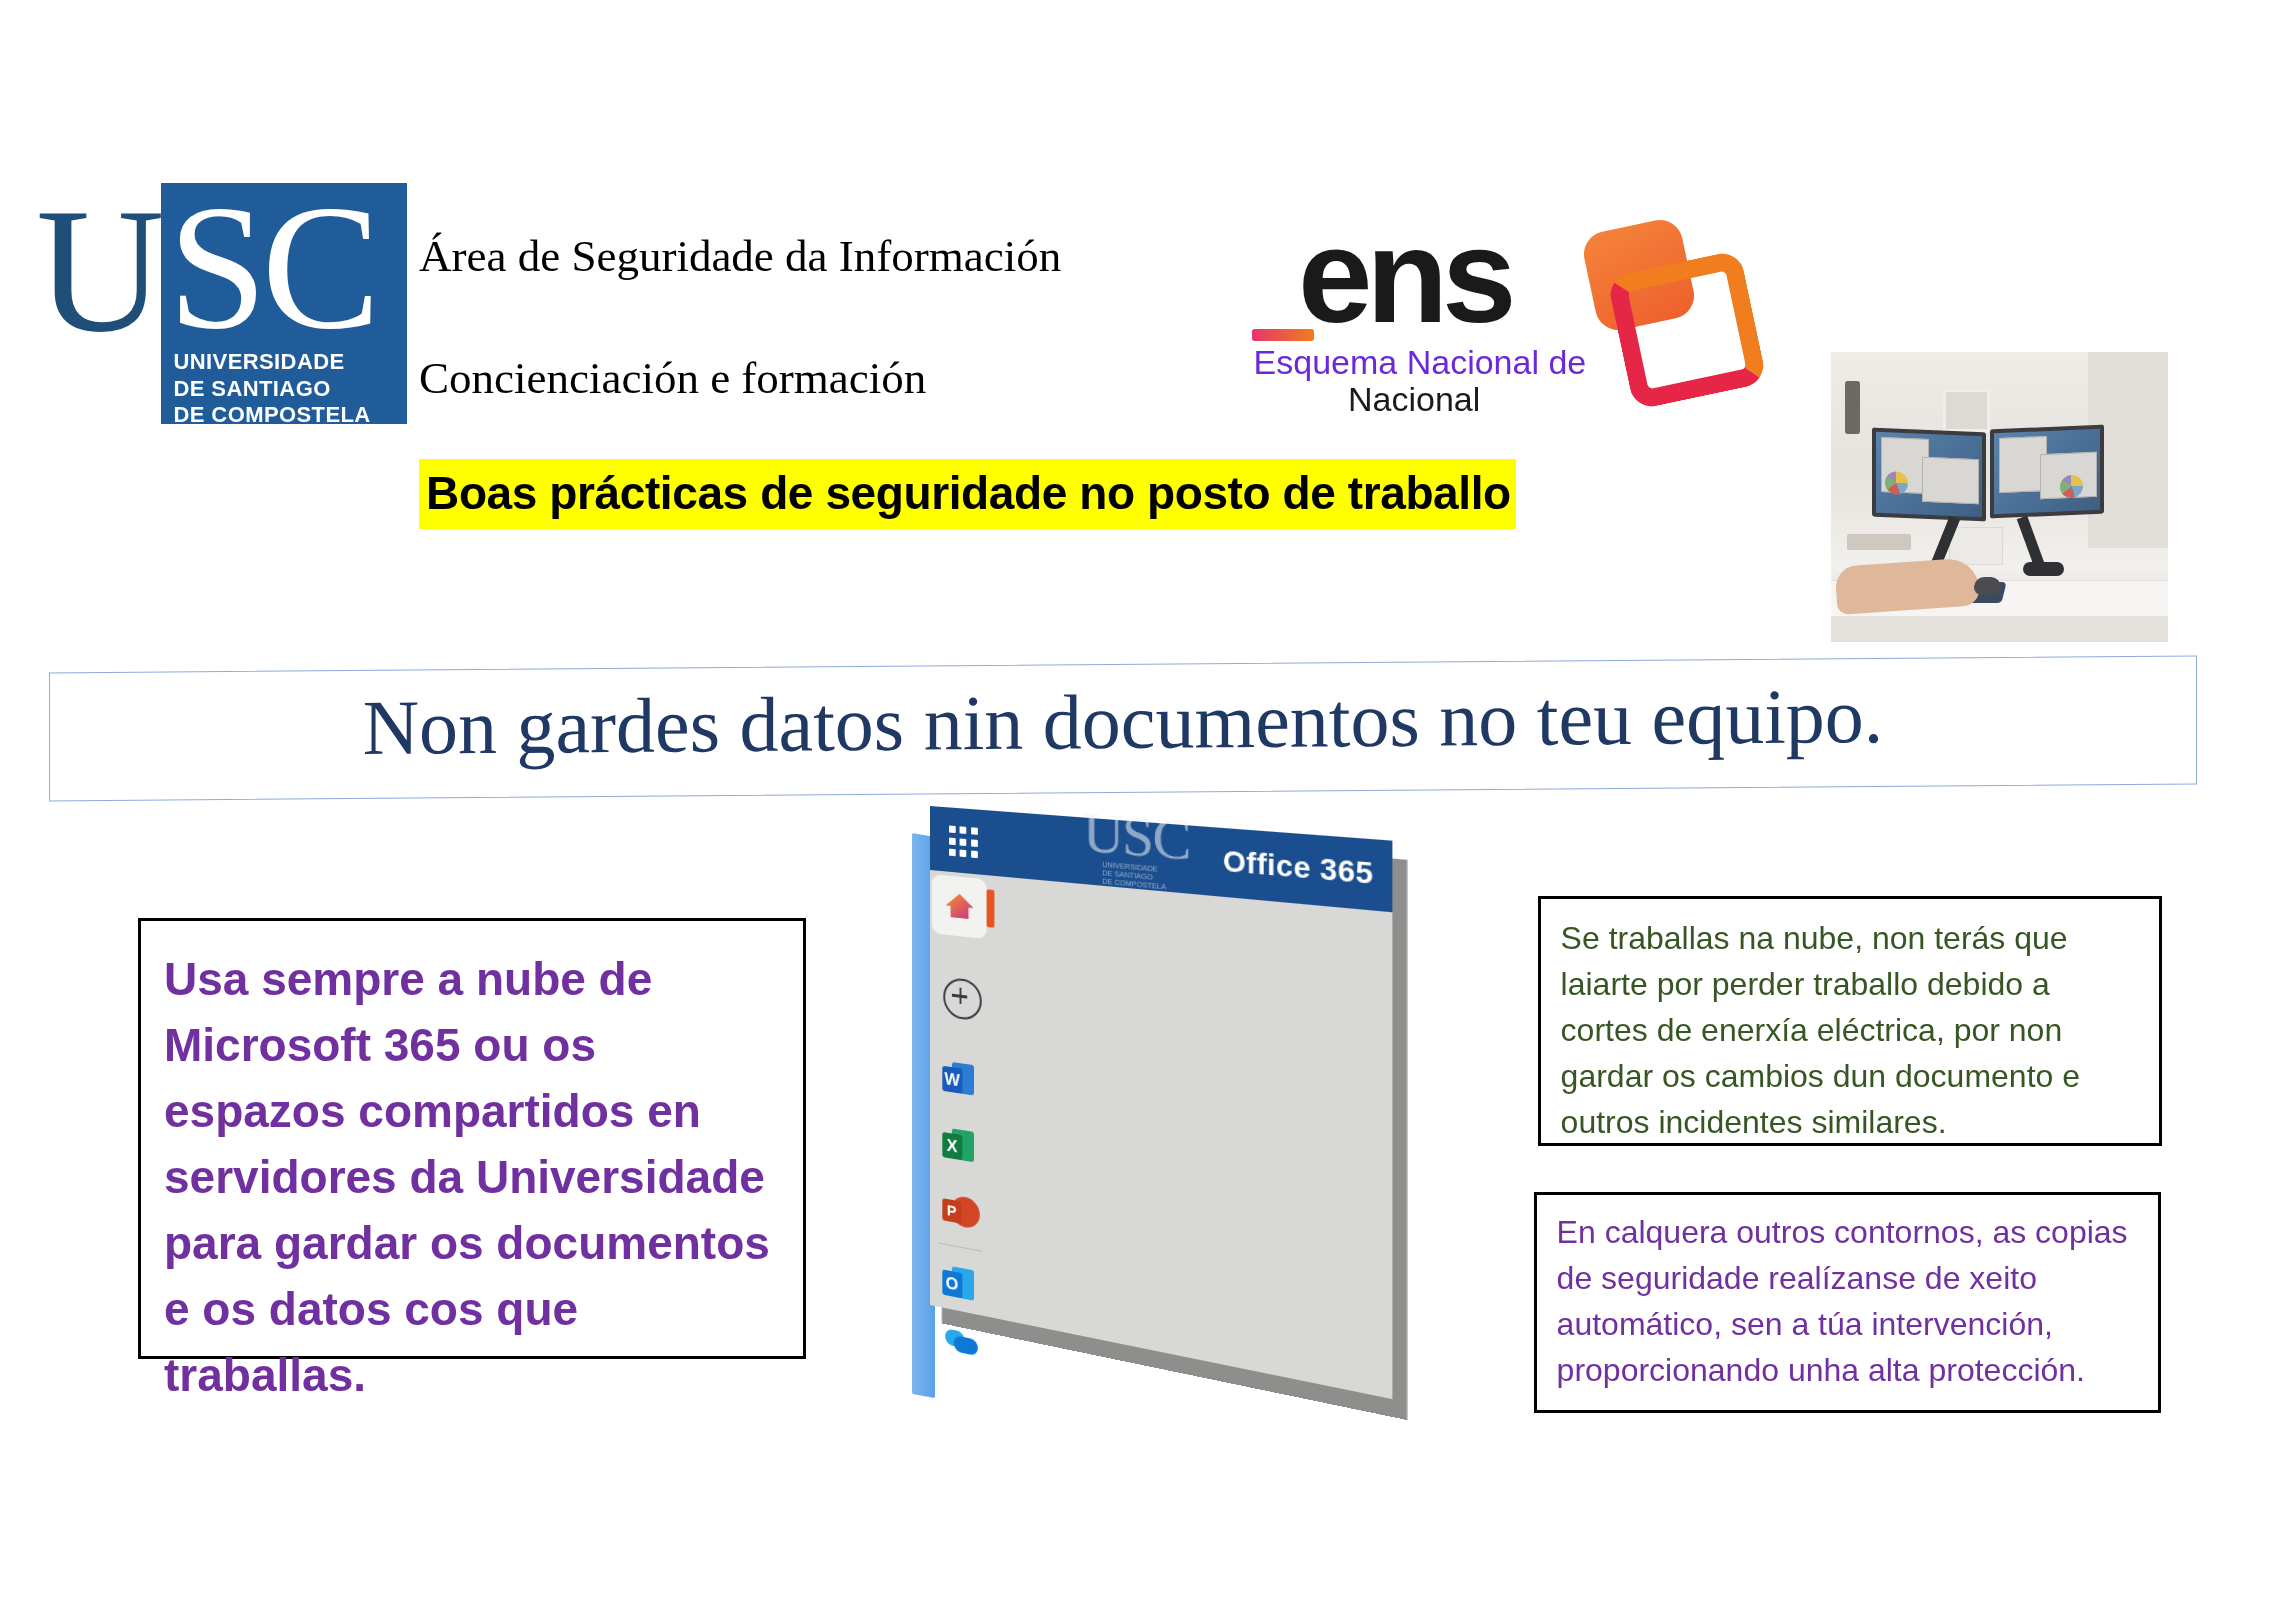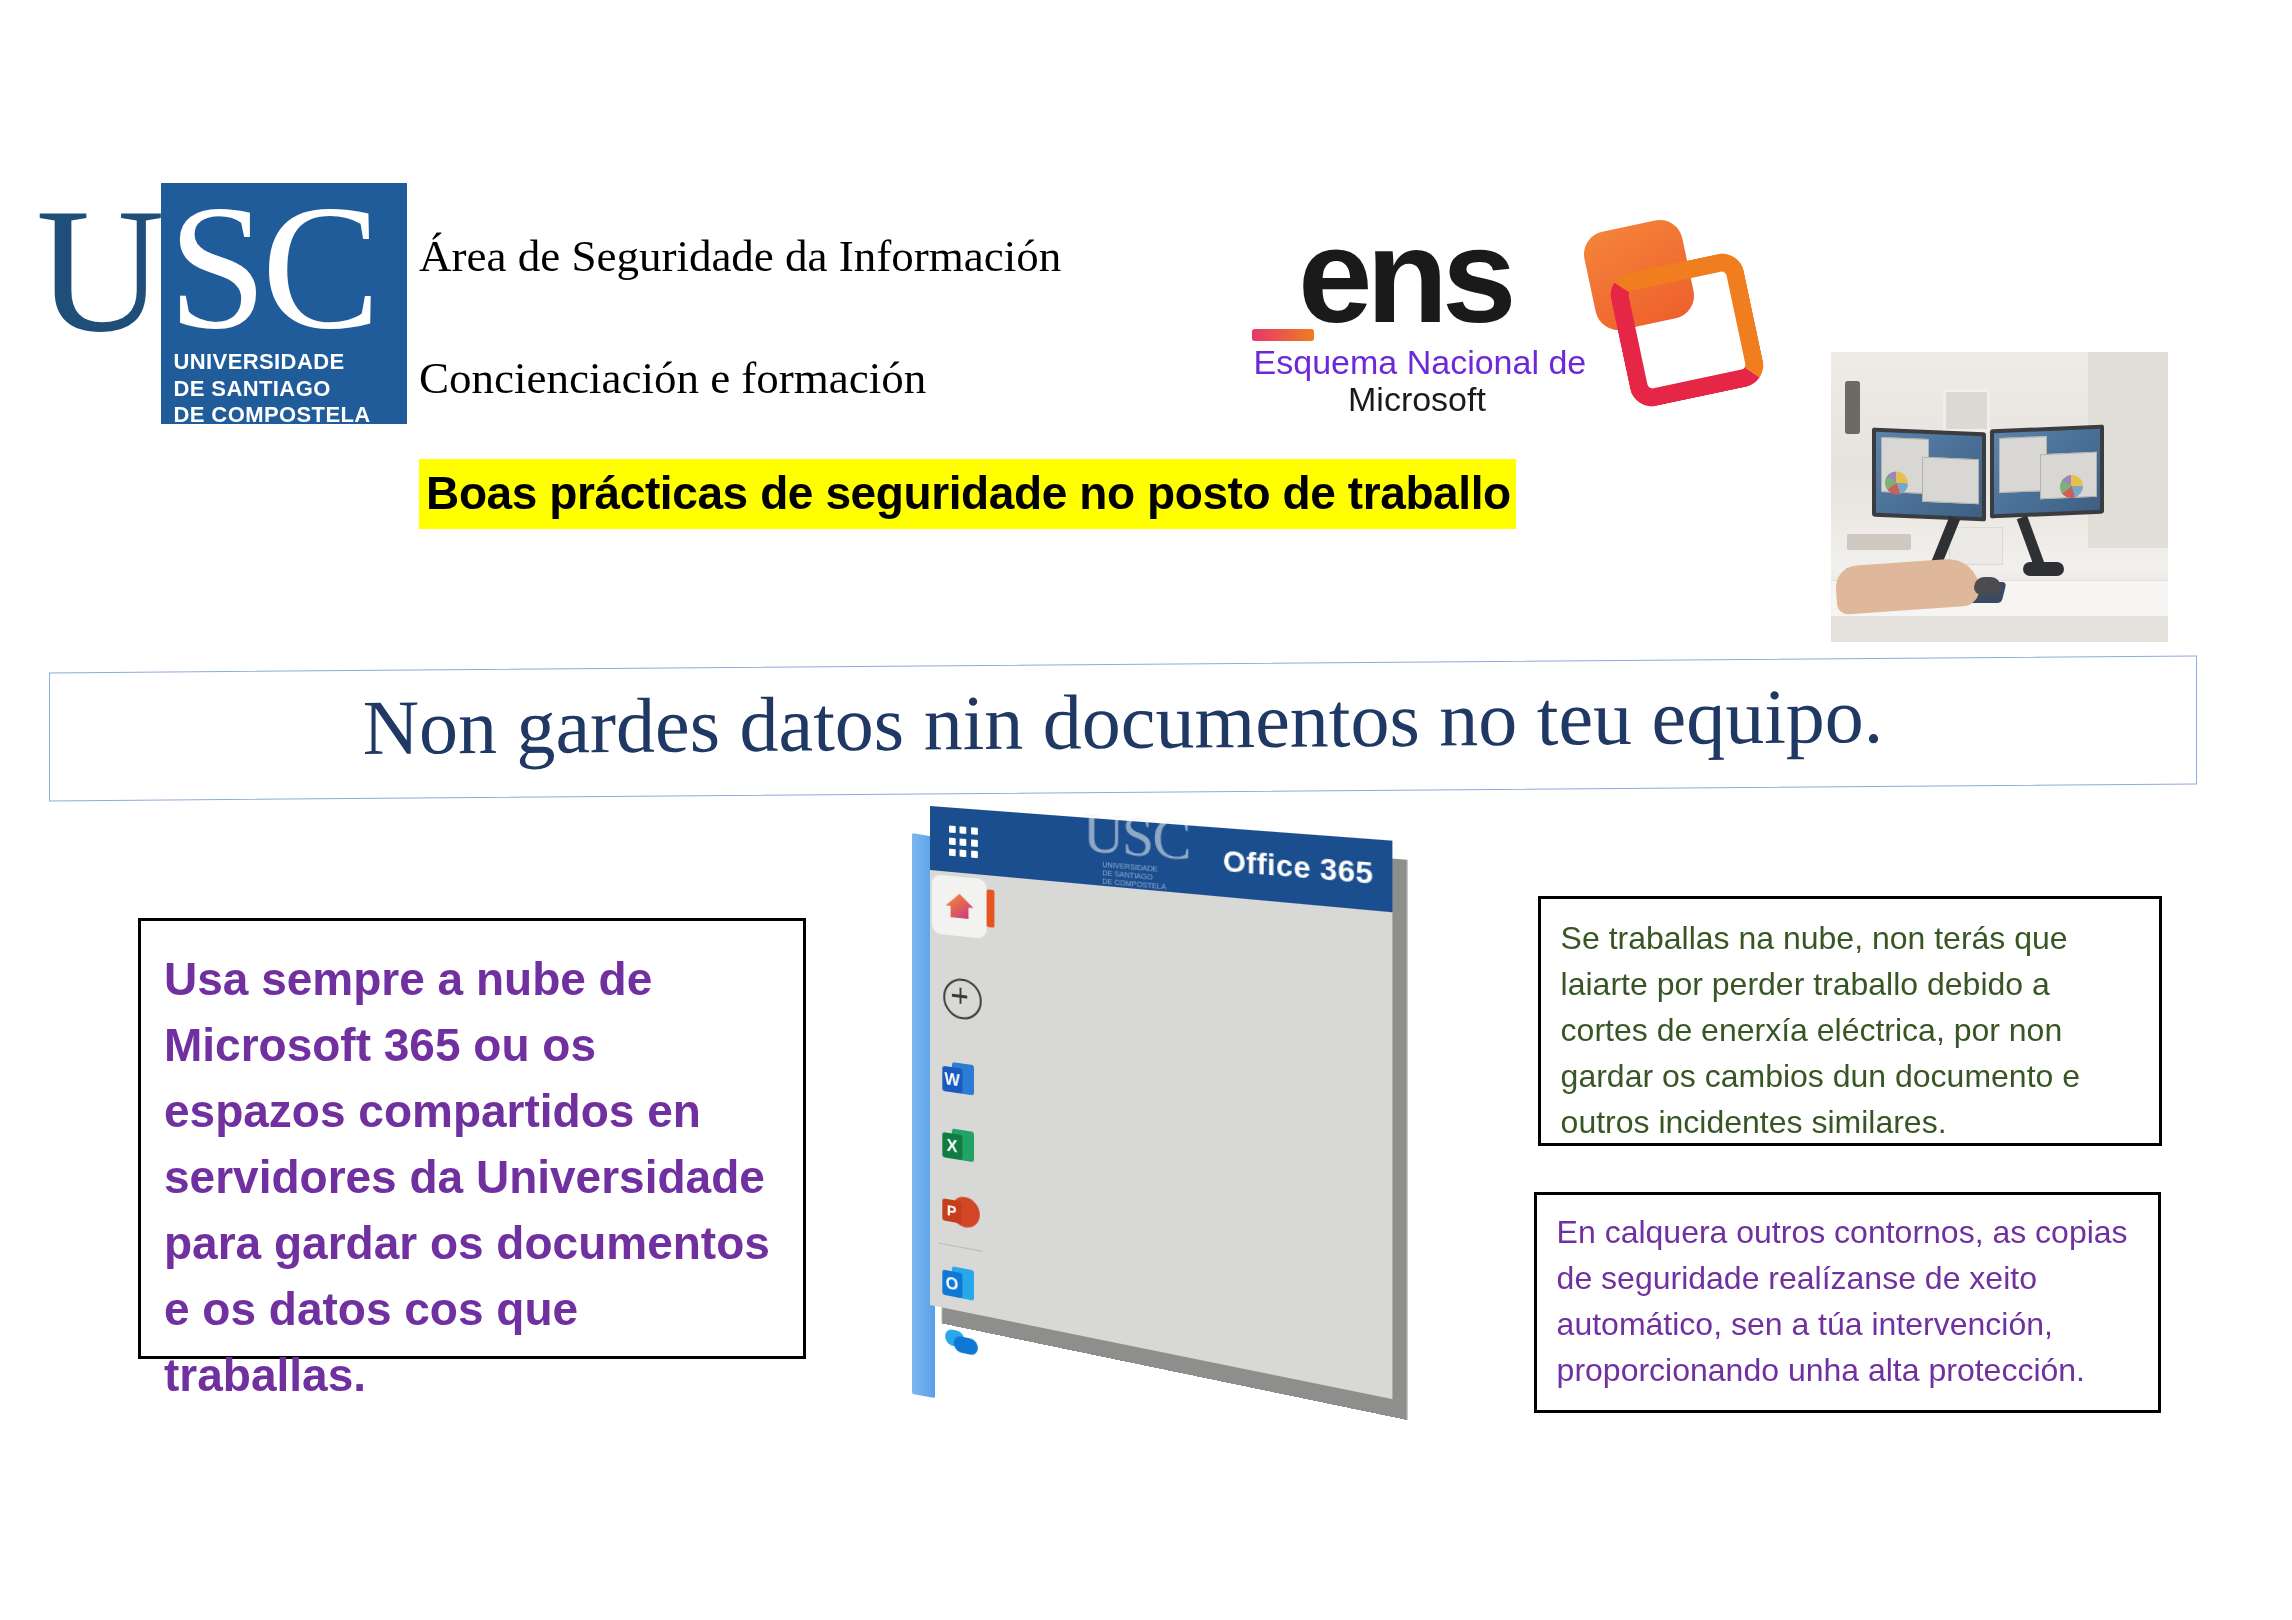--- a/index.html
+++ b/index.html
@@ -194,21 +194,21 @@
 </div>
 
 <div class="abs" id="hdr-line1">Área de Seguridade da Información</div>
 <div class="abs" id="hdr-line2">Concienciación e formación</div>
 <div class="abs" id="hdr-line3">Boas prácticas de seguridade no posto de traballo</div>
 
 <div class="abs" id="ens-logo">
   <div id="ens-underscore"></div>
   <div id="ens-word">ens</div>
   <div id="ens-sub1">Esquema Nacional de</div>
-  <div id="ens-sub2">Microsoft</div>
+  <div id="ens-sub2">Nacional</div>
   <div id="ens-mark">
     <div class="sq-a"></div>
     <div class="sq-b"></div>
   </div>
 </div>
 
 <div class="abs" id="desk-photo">
   <div class="blurbg"></div>
   <div class="wallpanel"></div>
   <div class="bottle"></div>

